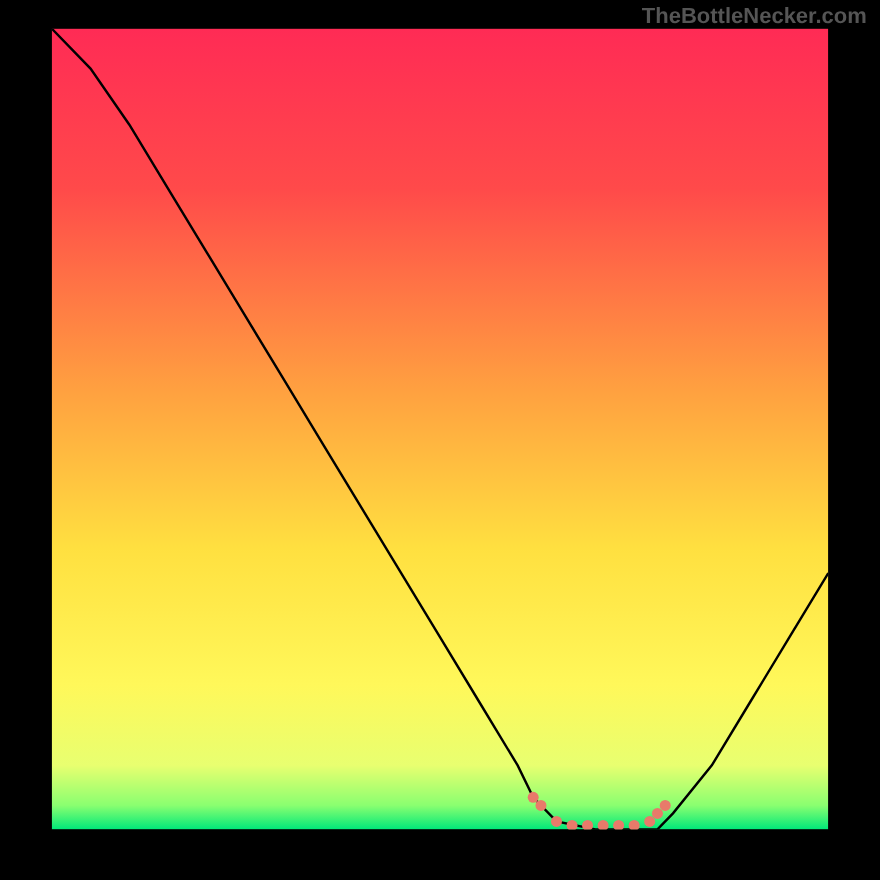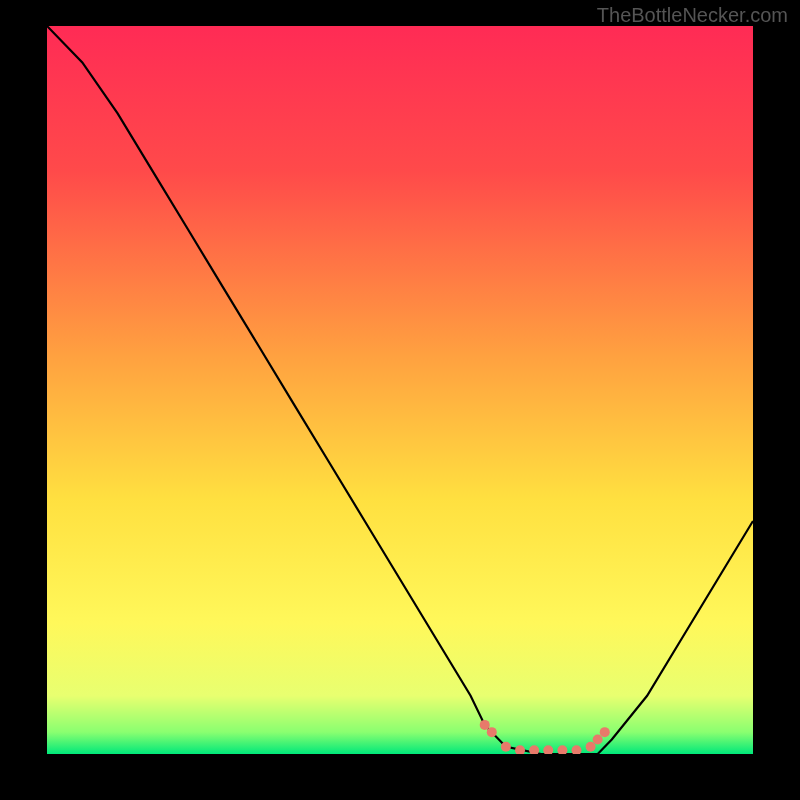--- a/index.html
+++ b/index.html
@@ -10,21 +10,21 @@
     height: 800px;
     position: relative;
     font-family: Arial, sans-serif;
   }
   .watermark {
     position: absolute;
     top: 4px;
     right: 12px;
     color: #555;
     font-size: 20px;
-    font-weight: normal;
+    font-weight: bold;
     z-index: 10;
     text-align: center;
   }
   .plot-frame {
     position: absolute;
     left: 47px;
     top: 26px;
     width: 706px;
     height: 728px;
     background: #000;

